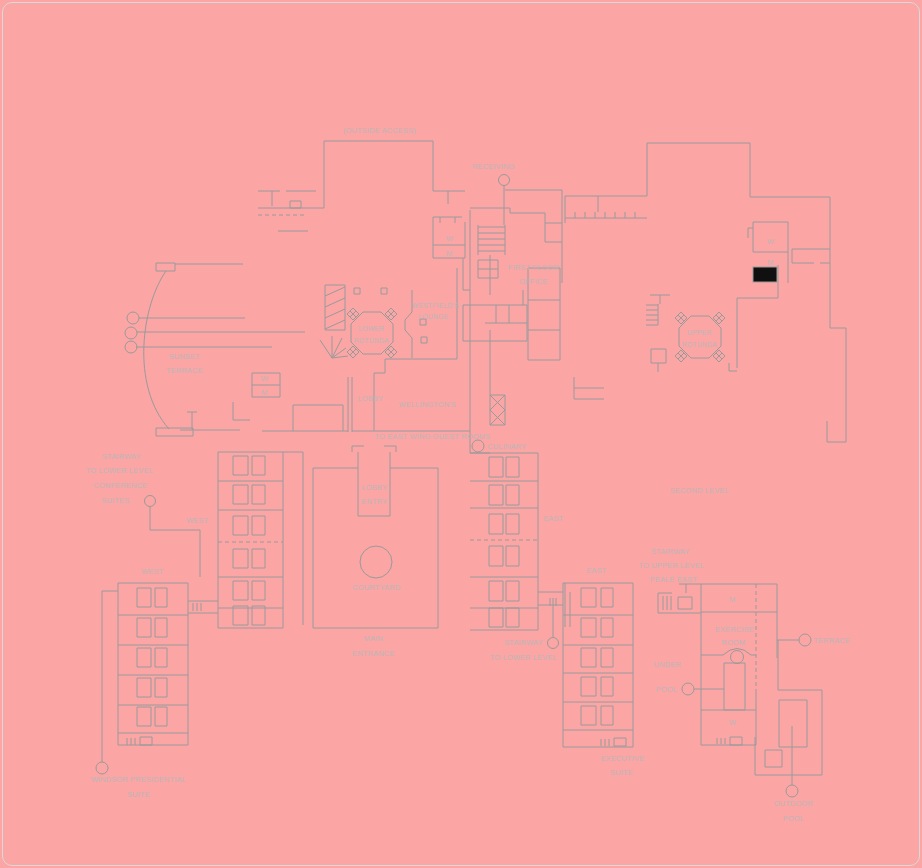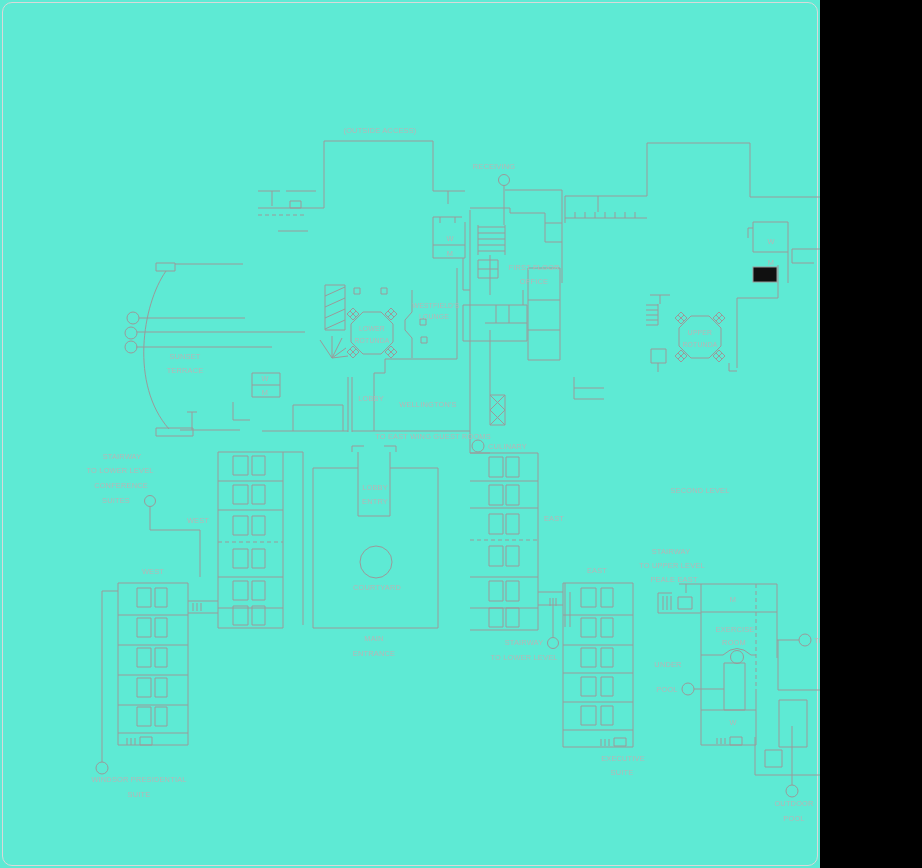--- a/index.html
+++ b/index.html
@@ -1,16 +1,16 @@
 <!DOCTYPE html>
 <html><head>
 <meta charset="utf-8">
 <style>
   html,body{margin:0;padding:0;background:#000;}
-  #stage{position:relative;width:820px;height:868px;background:#5eead4;overflow:hidden;}
+  #stage{position:relative;width:922px;height:868px;background:#fca5a5;overflow:hidden;}
   .frame{position:absolute;inset:2px;border:1px solid #d9d9d9;border-radius:10px;pointer-events:none;}
   svg{position:absolute;left:0;top:0;}
   svg path, svg circle, svg polygon, svg rect{fill:none;stroke:#9a9a9a;stroke-width:1;}
   svg .dash{stroke-dasharray:4 3;}
   svg .fillrm{fill:#101010;}
   svg text{fill:#b6b6b6;font-family:"Liberation Sans","DejaVu Sans",sans-serif;font-size:7.4px;letter-spacing:.2px;stroke:none;}
   svg text.sm{font-size:6.8px;}
   svg text.mid{text-anchor:middle;}
 </style>
 </head>

